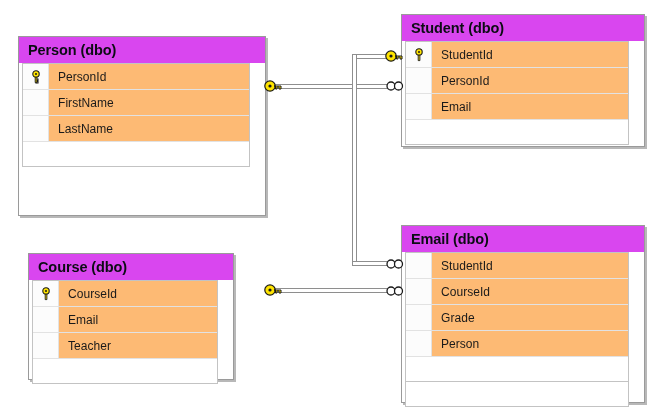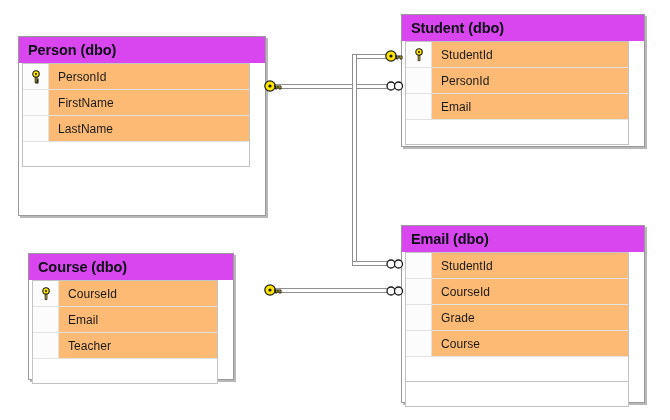--- a/index.html
+++ b/index.html
@@ -232,20 +232,20 @@
       <div class="row">
         <div class="cell-key"></div>
         <div class="cell-name">CourseId</div>
       </div>
       <div class="row">
         <div class="cell-key"></div>
         <div class="cell-name">Grade</div>
       </div>
       <div class="row">
         <div class="cell-key"></div>
-        <div class="cell-name">Course</div>
+        <div class="cell-name">Person</div>
       </div>
       <div class="row-filler"></div>
       <div class="row-filler"></div>
     </div>
   </div>
 
 </div>
 
 </body></html>

